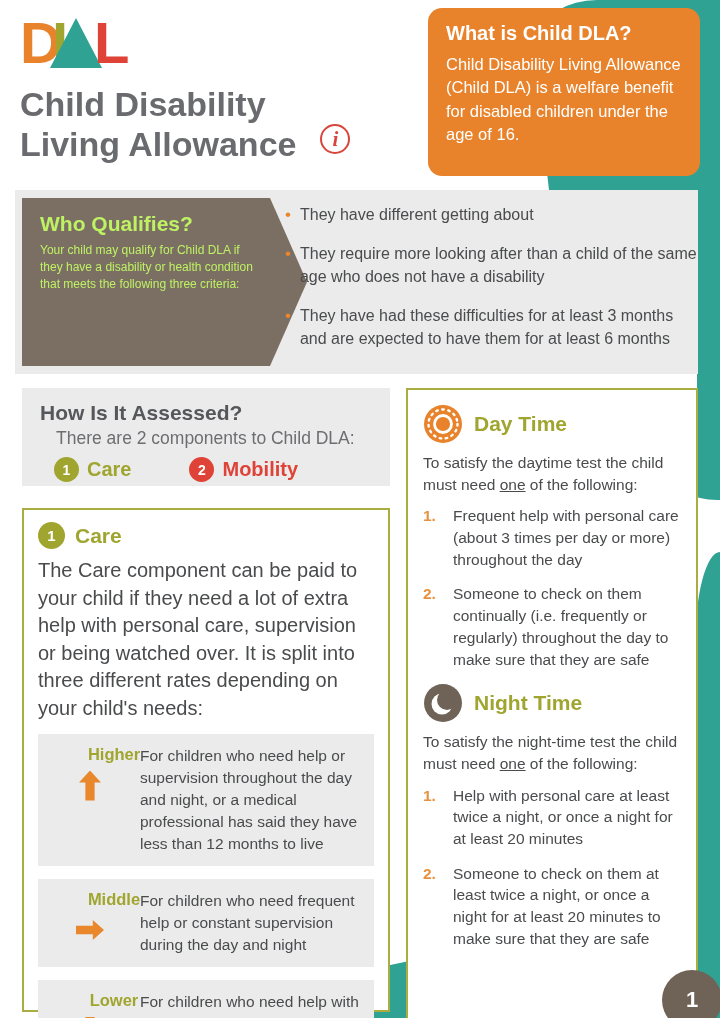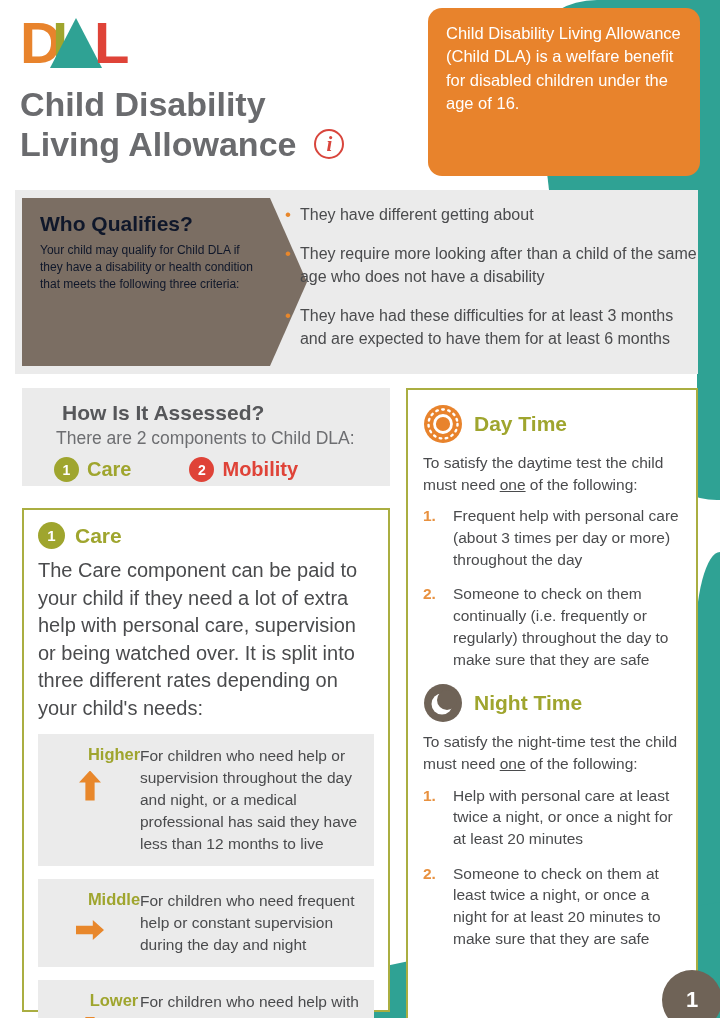--- a/index.html
+++ b/index.html
@@ -34,45 +34,45 @@
   .logo{position:absolute;left:20px;top:6px;display:flex;align-items:flex-end;z-index:2;height:64px;}
   .logo span{font-weight:900;font-size:58px;line-height:0.95;letter-spacing:-4px;}
   .logo .ld{color:var(--orange);}
   .logo .li{color:var(--olive);margin-left:-6px;}
   .logo .tri{width:0;height:0;border-left:26px solid transparent;border-right:26px solid transparent;
     border-bottom:50px solid var(--teal);margin:0 0 2px -14px;}
   .logo .ll{color:var(--red);margin-left:-8px;}
 
   .title{position:absolute;left:20px;top:84px;z-index:2;color:#6A6B6E;font-weight:bold;
     font-size:34px;line-height:1.18;}
-  .title .t-row{display:flex;align-items:center;gap:18px;}
+  .title .t-row{display:flex;gap:24px;}
   .info-icon{display:inline-flex;align-items:center;justify-content:center;width:30px;height:30px;
     border:2.5px solid #D8453C;border-radius:50%;color:#D8453C;
     font-family:"Liberation Serif",serif;font-style:italic;font-weight:bold;font-size:21px;flex:0 0 auto;}
 
   .info-box{position:absolute;left:428px;top:8px;width:272px;height:168px;background:var(--orange);
     border-radius:14px;padding:14px 18px;z-index:2;color:#fff;}
   .info-box h2{font-size:20px;font-weight:bold;margin-bottom:8px;}
   .info-box p{font-size:16.5px;line-height:1.42;}
 
   
   .who-band{position:absolute;left:15px;top:190px;width:683px;height:184px;background:var(--gray-bg);z-index:2;}
   .who-arrow{position:absolute;left:7px;top:8px;width:285px;height:168px;background:var(--taupe);
-    clip-path:polygon(0 0,248px 0,285px 84px,248px 168px,0 168px);color:#0f172a;padding:14px 50px 14px 18px;}
+    clip-path:polygon(0 0,248px 0,285px 84px,248px 168px,0 168px);color:#bef264;padding:14px 50px 14px 18px;}
   .who-arrow h2{font-size:21px;font-weight:bold;margin-bottom:6px;}
   .who-arrow p{font-size:12px;line-height:1.4;}
   .who-bullets{position:absolute;left:270px;top:14px;width:412px;}
   .bullet{display:flex;gap:9px;margin-bottom:17px;}
   .bullet .dot{color:var(--orange-arrow);font-size:17px;line-height:1.3;flex:0 0 auto;}
   .bullet .btxt{font-size:16px;line-height:1.4;color:var(--text);}
 
   
   .assess{position:absolute;left:22px;top:388px;width:368px;height:98px;background:var(--gray-bg);
     padding:13px 18px;z-index:2;}
-  .assess h2{font-size:21px;font-weight:bold;color:var(--heading-gray);margin-left:22px;}
+  .assess h2{font-size:21px;font-weight:bold;color:var(--heading-gray);}
   .assess .sub{font-size:17.5px;color:var(--text-gray);margin:3px 16px 8px;}
   .comp-row{display:flex;gap:58px;margin-left:14px;}
   .comp{display:flex;align-items:center;gap:8px;}
   .num-circle{display:inline-flex;align-items:center;justify-content:center;width:25px;height:25px;
     border-radius:50%;color:#fff;font-weight:bold;font-size:14px;flex:0 0 auto;}
   .num-circle.olive{background:var(--olive);}
   .num-circle.red{background:var(--red);}
   .comp .clabel{font-size:20px;font-weight:bold;}
   .comp .clabel.olive{color:var(--olive);}
   .comp .clabel.red{color:var(--red);}
@@ -130,20 +130,21 @@
 
   <div class="title">
     <div>Child Disability</div>
     <div class="t-row">
       <span>Living Allowance</span>
       <span class="info-icon">i</span>
     </div>
   </div>
 
   <div class="info-box">
+    <h2>What is Child DLA?</h2>
     <p>Child Disability Living Allowance (Child DLA) is a welfare benefit for disabled children under the age of 16.</p>
   </div>
 
   <div class="who-band">
     <div class="who-arrow">
       <h2>Who Qualifies?</h2>
       <p>Your child may qualify for Child DLA if they have a disability or health condition that meets the following three criteria:</p>
     </div>
     <div class="who-bullets">
       <div class="bullet">

